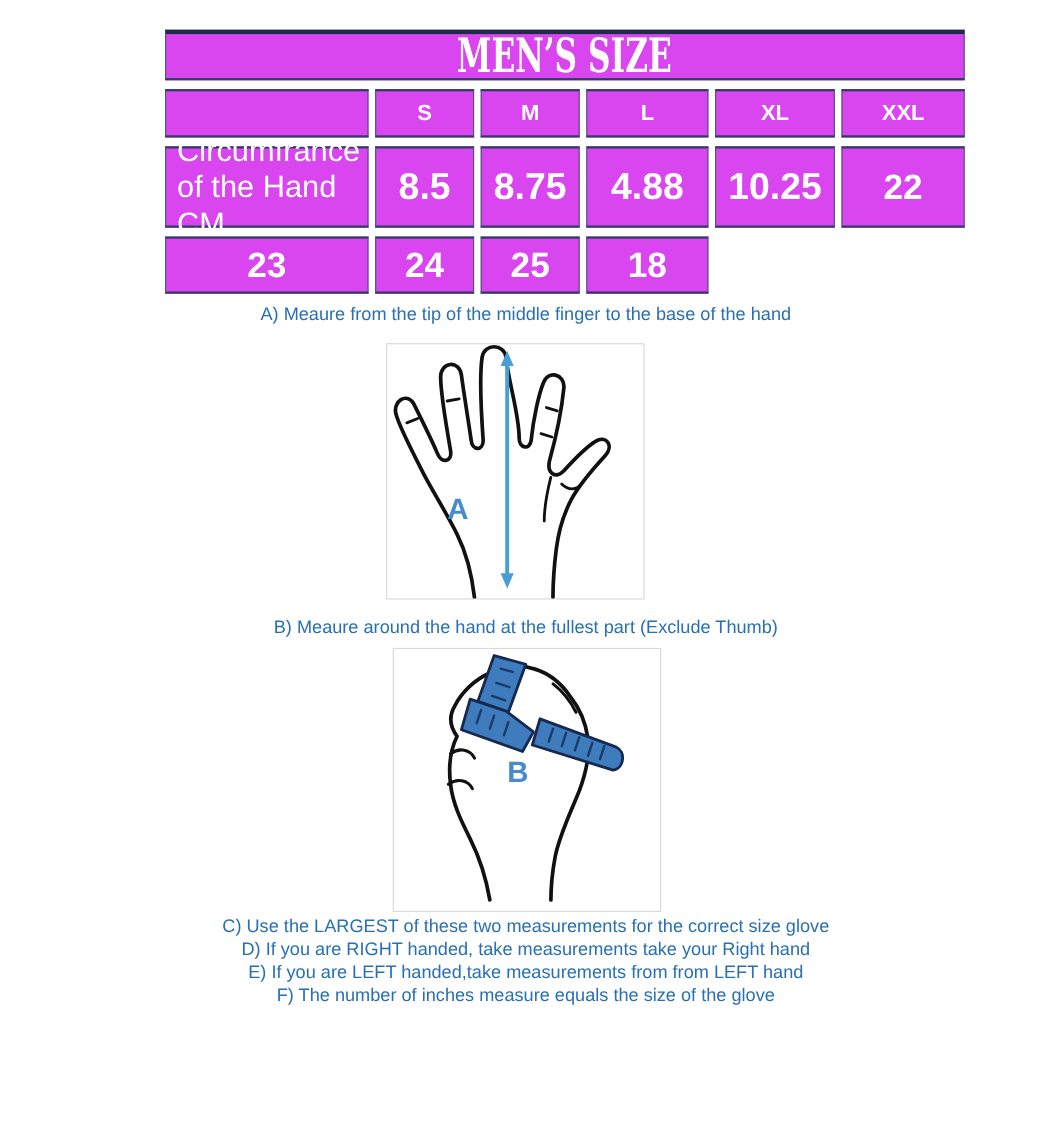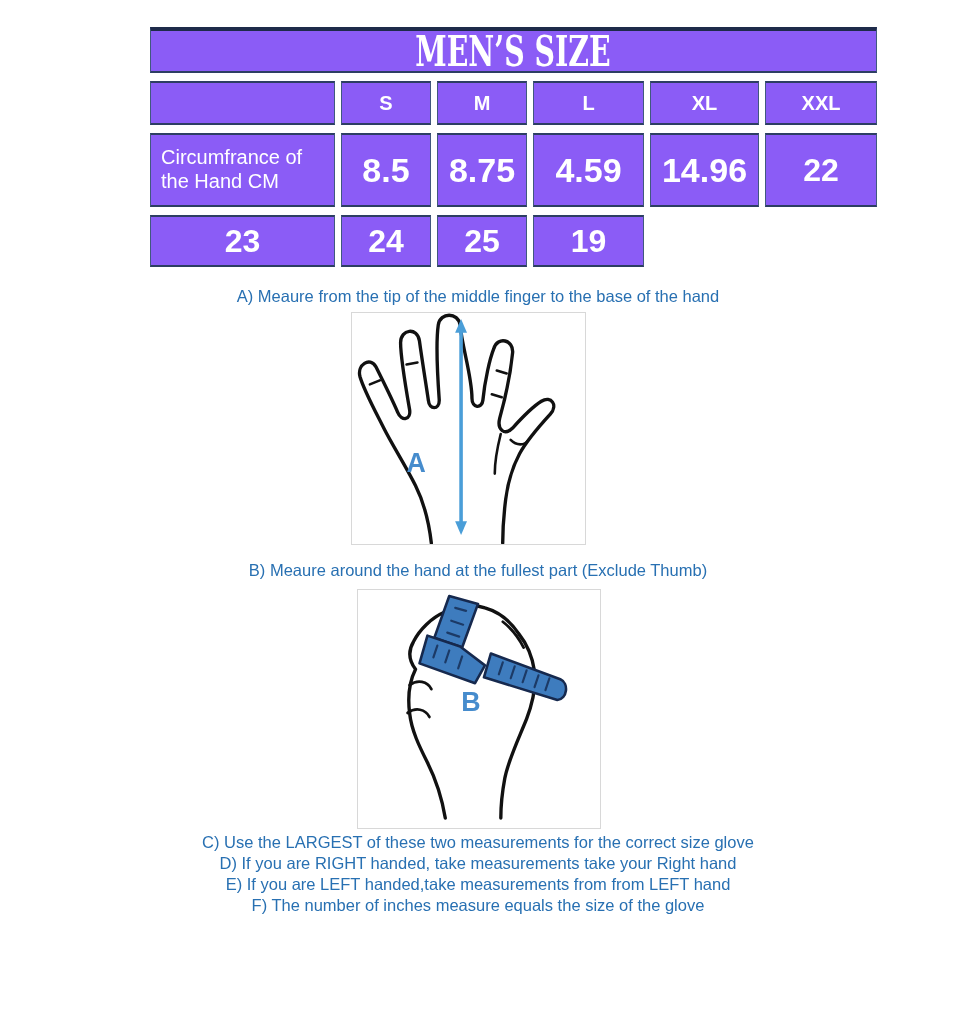--- a/index.html
+++ b/index.html
@@ -10,50 +10,50 @@
   }
   
   .size-table{
     position:absolute;left:150px;top:27px;width:727px;
     display:grid;
     grid-template-columns:185px 90px 90px 111px 109px 112px;
     grid-template-rows:46px 44px 74px 52px;
     column-gap:6px;row-gap:8px;
   }
   .cell{
-    background:#8b5cf6;color:#ffffff;
+    background:#d946ef;color:#ffffff;
     border-top:2px solid #2D3E63;border-bottom:2px solid #2D3E63;
     border-left:1px solid #41587F;border-right:1px solid #41587F;
     display:flex;align-items:center;justify-content:center;
     box-sizing:border-box;
   }
   .cell.title{
     grid-column:1 / -1;
     border-top:4px solid #1E2B4A;
     overflow:hidden;
   }
   .title-text{
     display:inline-block;
     font-family:"DejaVu Serif", serif;font-weight:bold;
     font-size:43px;line-height:1;
     transform:scaleX(0.66);
     white-space:nowrap;
   }
   .colhead{font-weight:bold;font-size:20px;}
-  .rowlabel{font-size:20px;line-height:1.18;}
+  .rowlabel{font-size:28px;line-height:1.18;}
   .rowlabel.left{justify-content:flex-start;text-align:left;padding:0 10px;}
   .val-big{font-weight:bold;font-size:34px;text-align:center;}
   .val-cm{font-weight:bold;font-size:32px;}
   
   .note{
     position:absolute;left:0;width:956px;
     text-align:center;color:#2870B2;
     font-size:16.5px;line-height:21px;
   }
-  .note-a{top:286px;}
+  .note-a{top:276px;}
   .note-b{top:560px;text-align:center;}
   .notes-cf{top:832px;}
   
   .figure{
     position:absolute;border:1px solid #D8D8D8;background:#ffffff;
     display:flex;align-items:center;justify-content:center;box-sizing:border-box;
   }
   .fig-hand{left:351px;top:312px;width:235px;height:233px;}
   .fig-fist{left:357px;top:589px;width:244px;height:240px;}
   .figure svg{display:block;width:100%;height:100%;}
@@ -73,28 +73,28 @@
   <div class="cell colhead"></div>
   <div class="cell colhead">S</div>
   <div class="cell colhead">M</div>
   <div class="cell colhead">L</div>
   <div class="cell colhead">XL</div>
   <div class="cell colhead">XXL</div>
 
   <div class="cell rowlabel left">Circumfrance of the Hand CM</div>
   <div class="cell val-big">8.5</div>
   <div class="cell val-big">8.75</div>
-  <div class="cell val-big">4.59</div>
-  <div class="cell val-big">14.96</div>
+  <div class="cell val-big">4.88</div>
+  <div class="cell val-big">10.25</div>
 
   <div class="cell val-cm">22</div>
   <div class="cell val-cm">23</div>
   <div class="cell val-cm">24</div>
   <div class="cell val-cm">25</div>
-  <div class="cell val-cm">19</div>
+  <div class="cell val-cm">18</div>
 </div>
 
 <div class="note note-a">A) Meaure from the tip of the middle finger to the base of the hand</div>
 
 <div class="figure fig-hand">
   <svg viewBox="0 0 235 233">
 
     <path fill="#ffffff" stroke="#111111" stroke-width="3.4" stroke-linecap="round" stroke-linejoin="round" d="M 80,232
          C 77,206 72,190 64,174
          C 54,154 40,132 32,116

